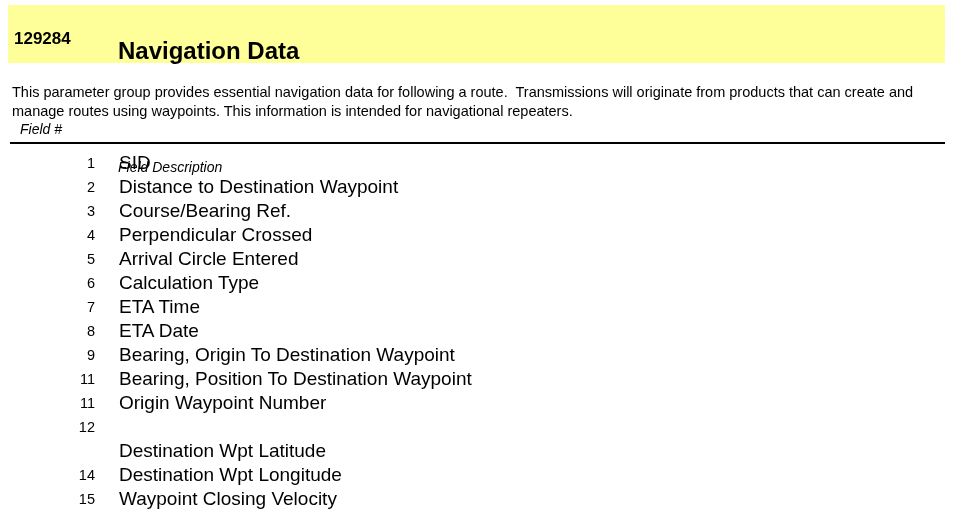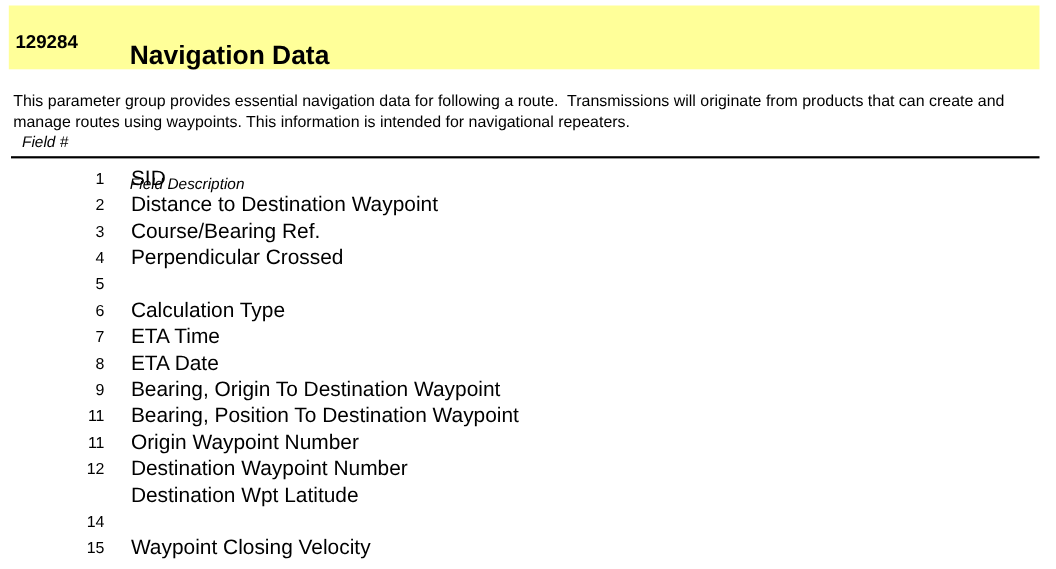--- a/index.html
+++ b/index.html
@@ -164,20 +164,21 @@
         <div class="row">
           <span class="cell-num">3</span>
           <span class="cell-desc">Course/Bearing Ref.</span>
         </div>
         <div class="row">
           <span class="cell-num">4</span>
           <span class="cell-desc">Perpendicular Crossed</span>
         </div>
         <div class="row">
           <span class="cell-num">5</span>
+          <span class="cell-desc">Arrival Circle Entered</span>
         </div>
         <div class="row">
           <span class="cell-num">6</span>
           <span class="cell-desc">Calculation Type</span>
         </div>
         <div class="row">
           <span class="cell-num">7</span>
           <span class="cell-desc">ETA Time</span>
         </div>
         <div class="row">
@@ -191,27 +192,27 @@
         <div class="row">
           <span class="cell-num">11</span>
           <span class="cell-desc">Bearing, Position To Destination Waypoint</span>
         </div>
         <div class="row">
           <span class="cell-num">11</span>
           <span class="cell-desc">Origin Waypoint Number</span>
         </div>
         <div class="row">
           <span class="cell-num">12</span>
-          <span class="cell-desc">Destination Waypoint Number</span>
         </div>
         <div class="row">
           <span class="cell-desc">Destination Wpt Latitude</span>
         </div>
         <div class="row">
           <span class="cell-num">14</span>
+          <span class="cell-desc">Destination Wpt Longitude</span>
         </div>
         <div class="row">
           <span class="cell-num">15</span>
           <span class="cell-desc">Waypoint Closing Velocity</span>
         </div>
       </div>
 
   </div>
 
 </div>

